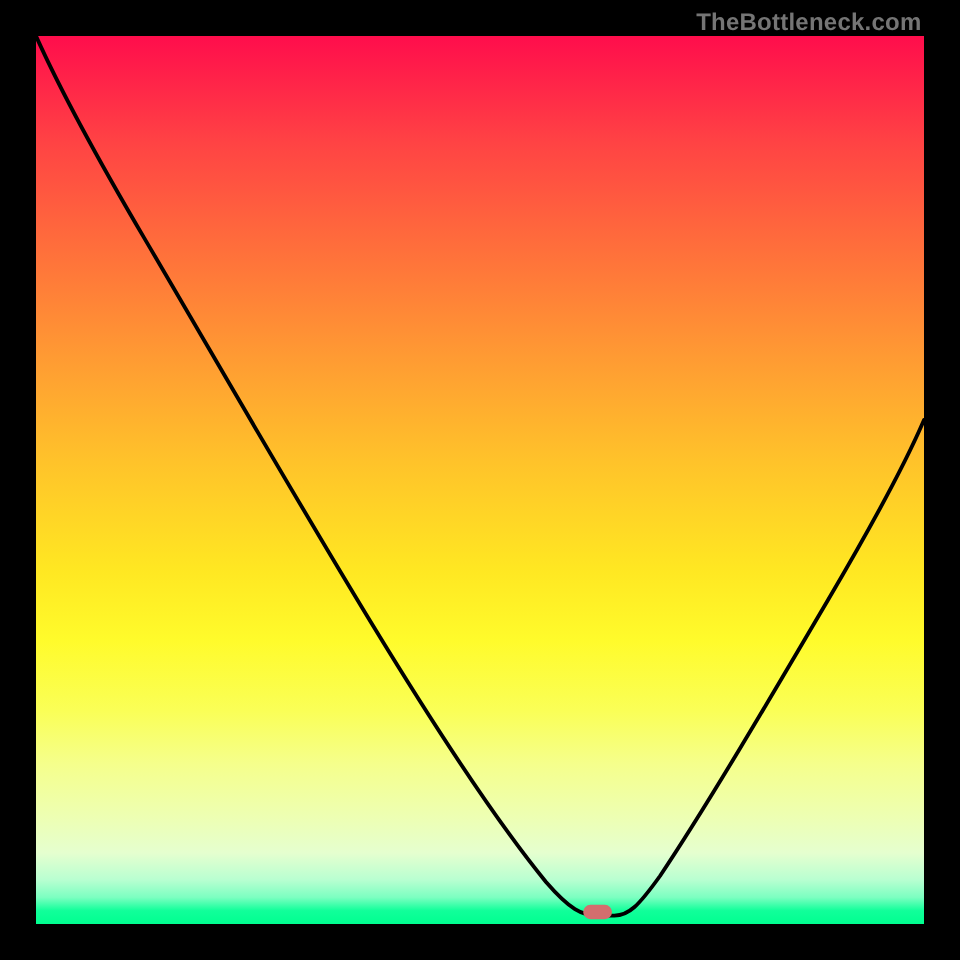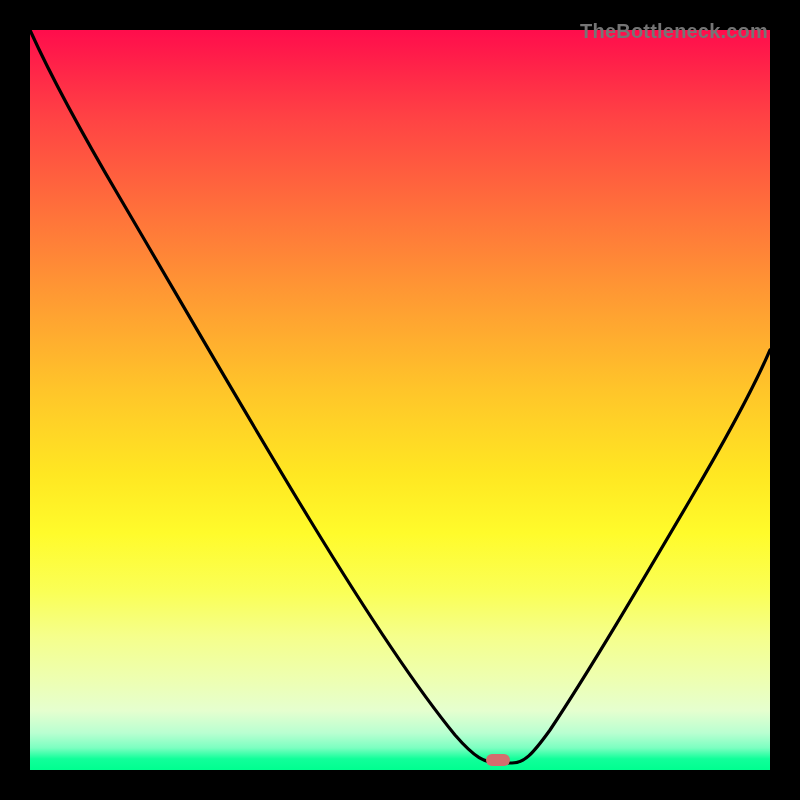--- a/index.html
+++ b/index.html
@@ -37,21 +37,21 @@
         #edffb3  88%,
         #e5ffcf  92%,
         #b9ffd1  95%,
         #7cffc1  97%,
         #11ff9a  98.5%,
         #00ff90 100%
       );
   }
   .watermark {
     position: absolute;
-    top: 20px;
+    top: 8px;
     right: 32px;
     font-family: Arial, Helvetica, sans-serif;
     font-size: 20px;
     font-weight: 600;
     color: #757575;
     letter-spacing: 0.2px;
     text-align: right;
   }
   svg.curve {
     position: absolute;

